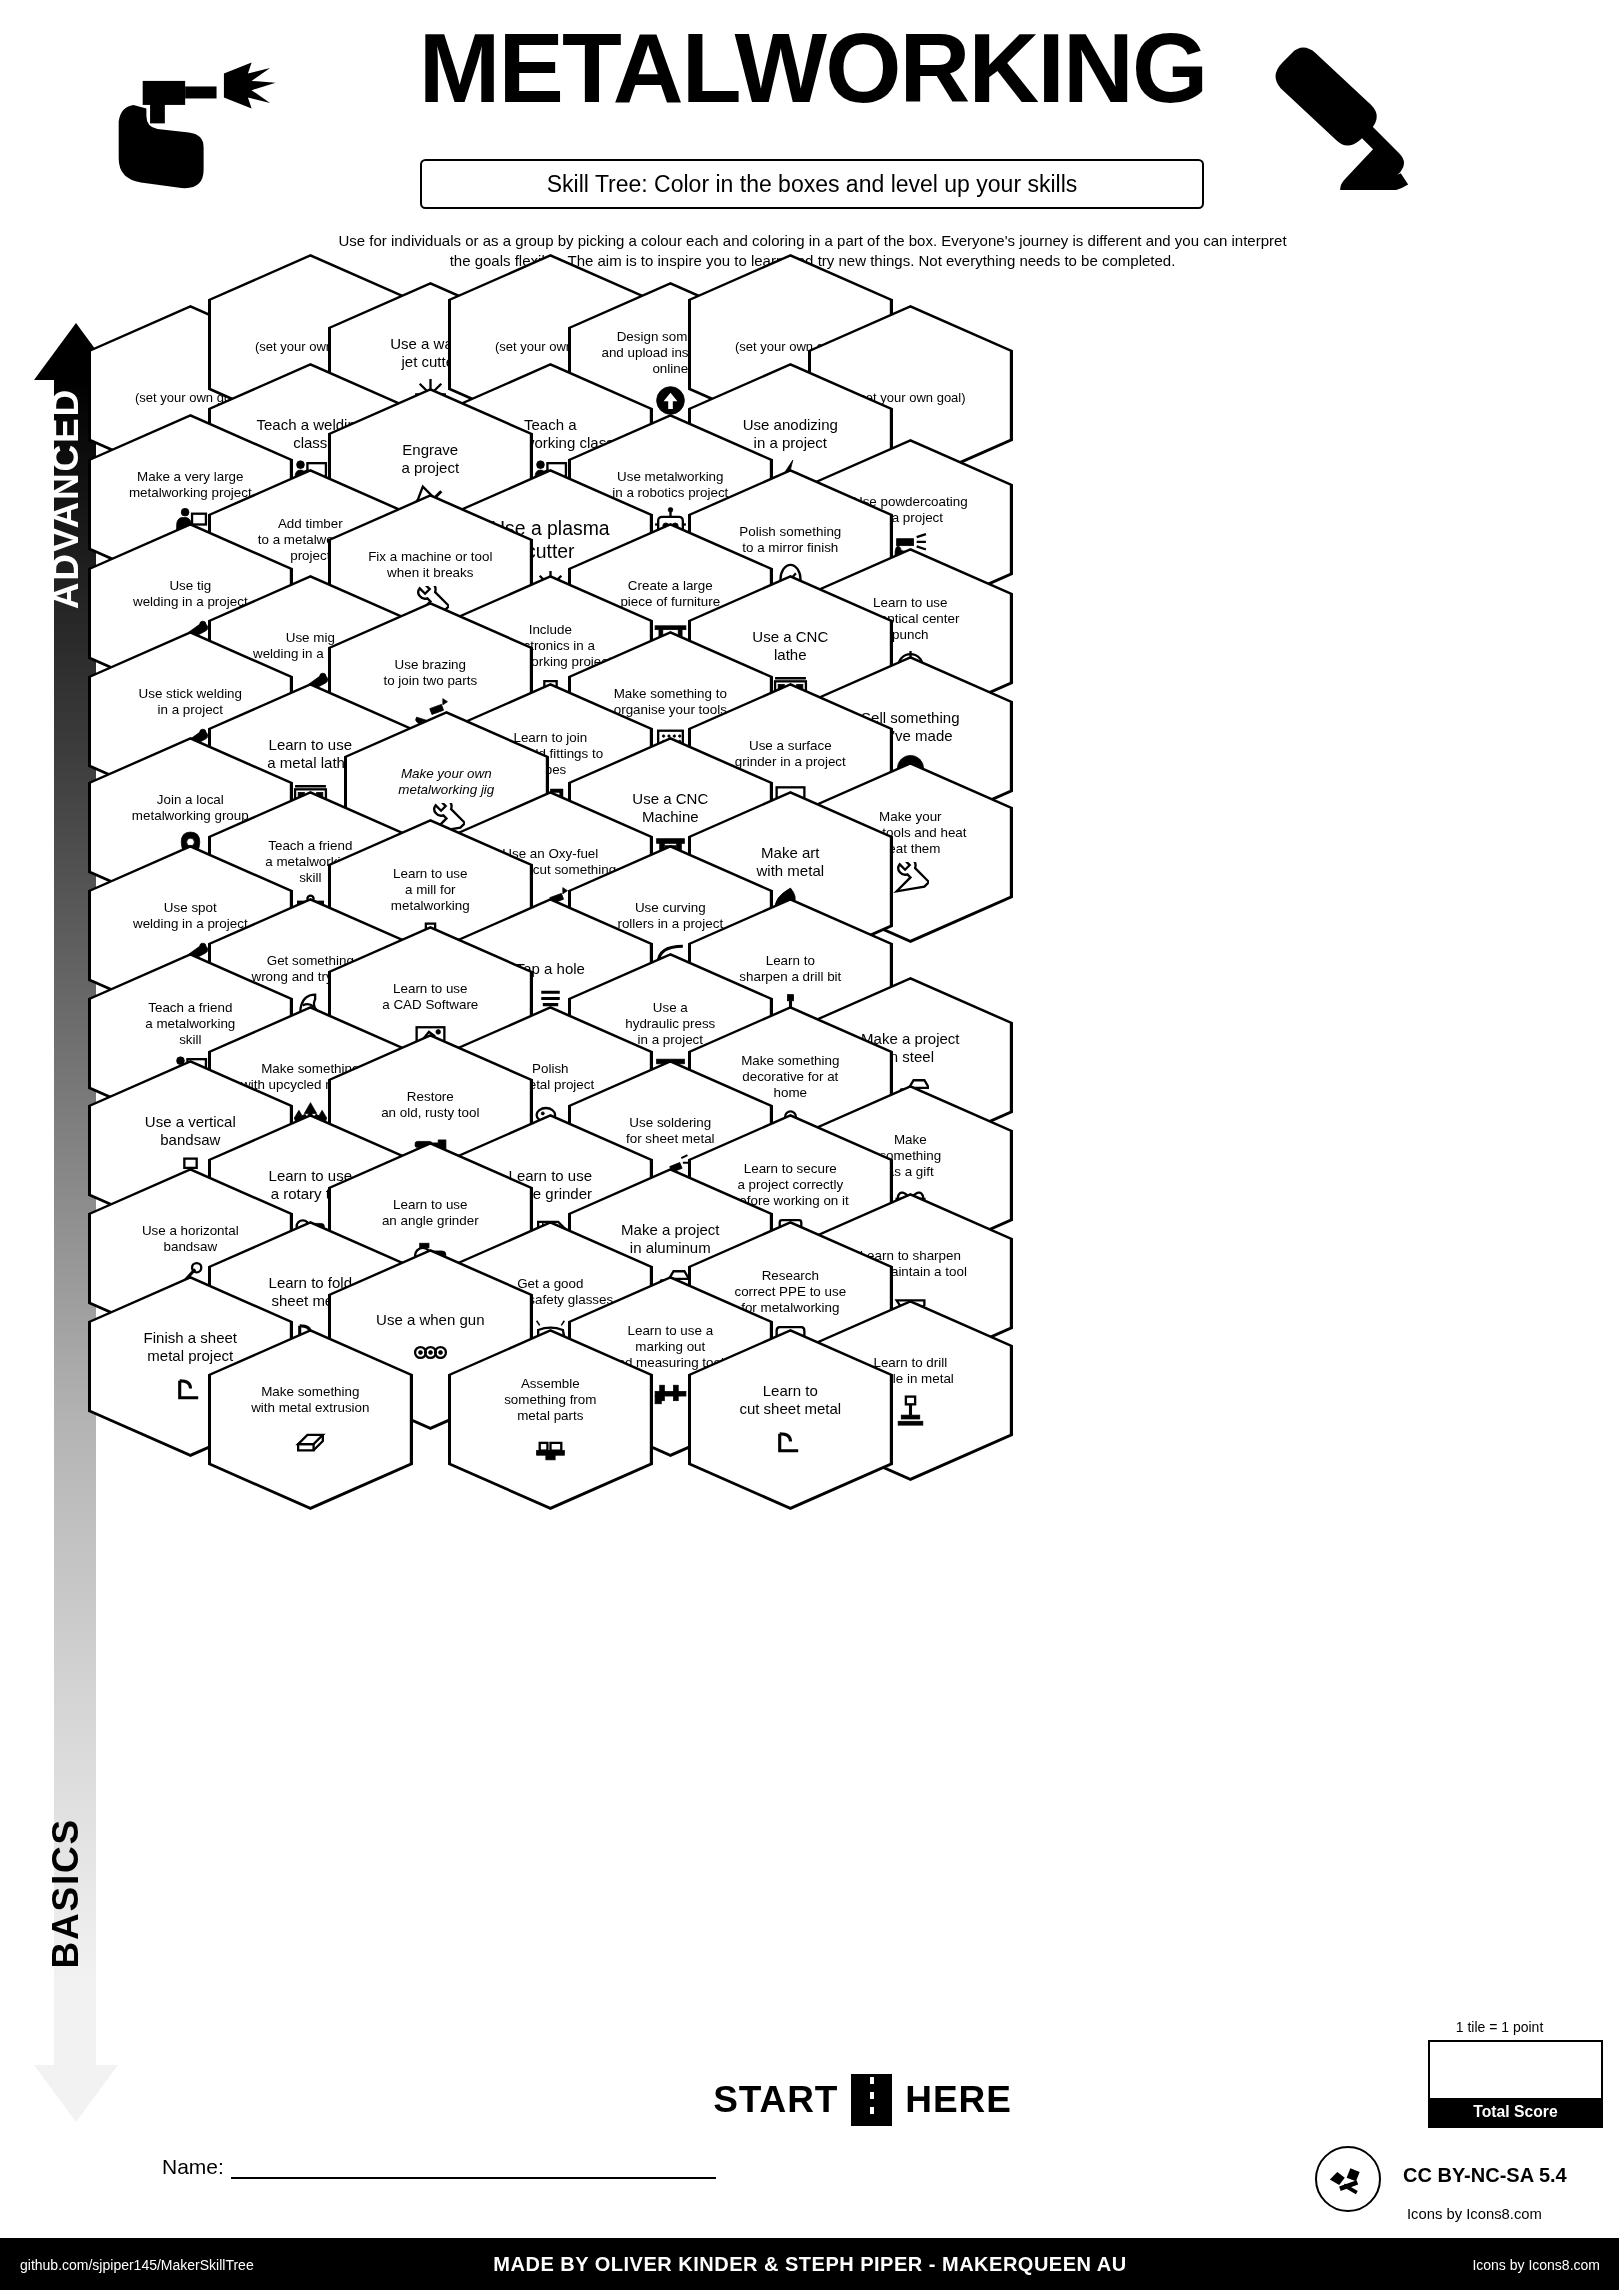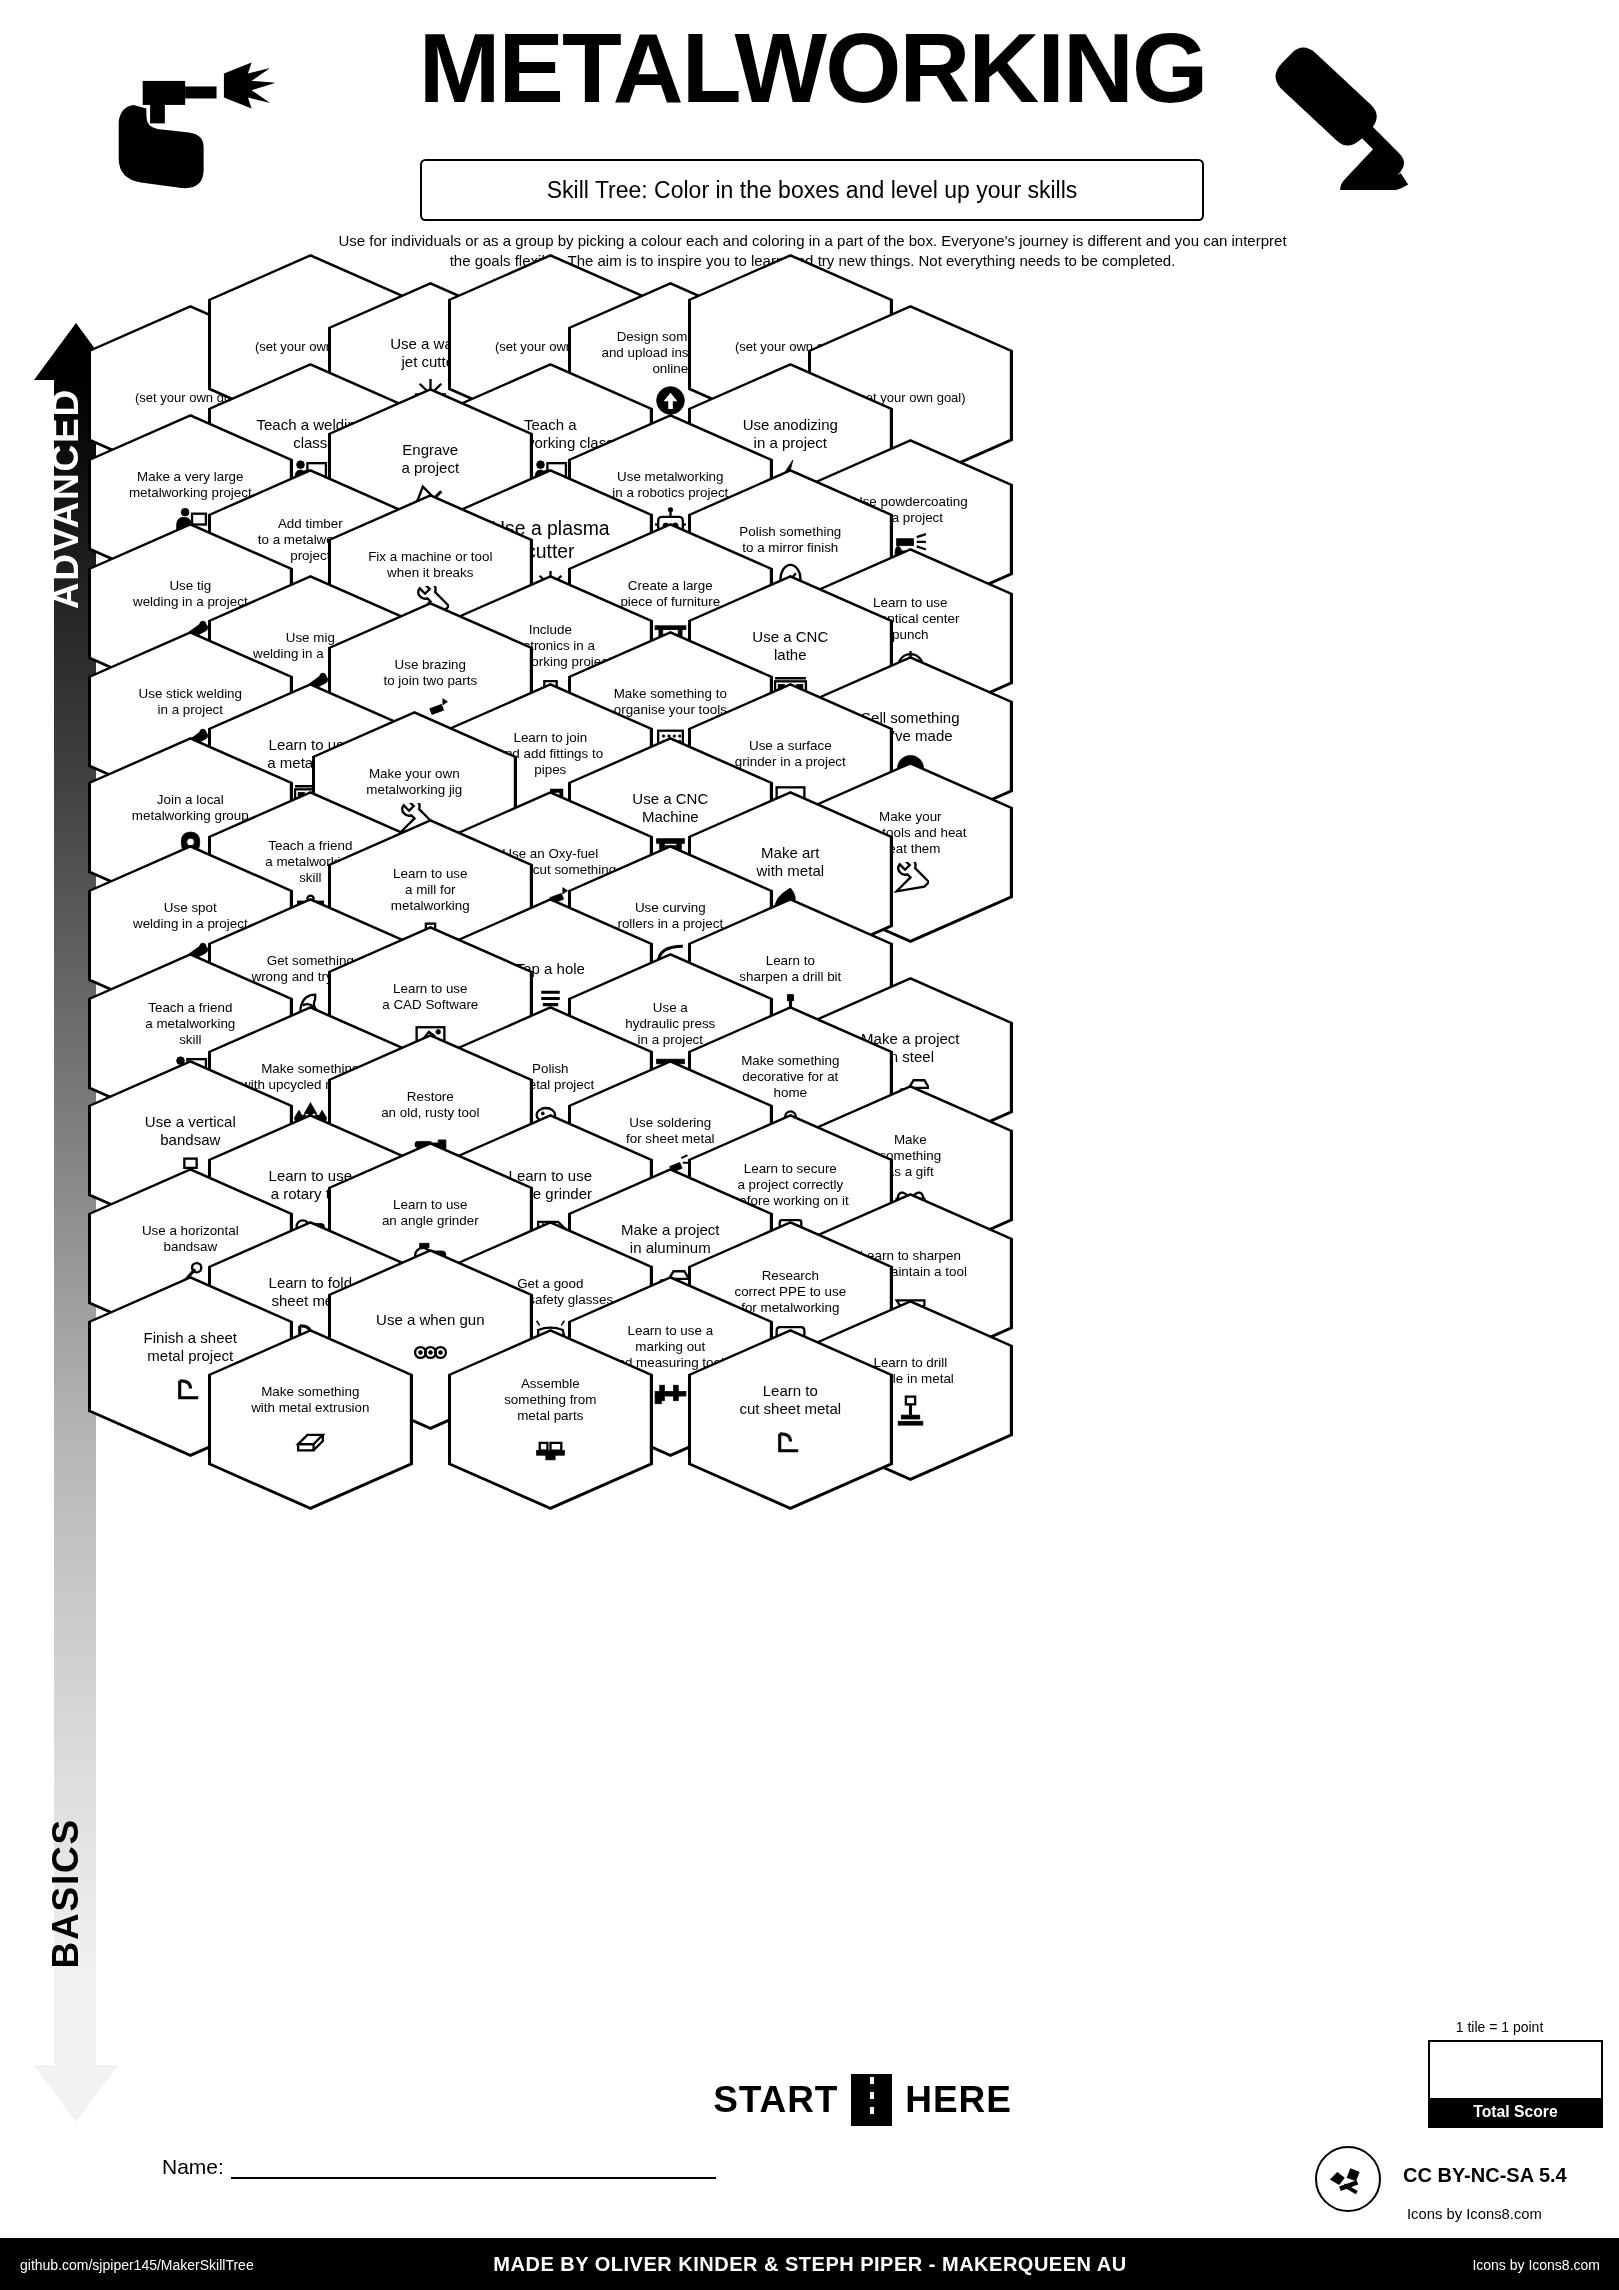--- a/index.html
+++ b/index.html
@@ -13,21 +13,21 @@
     overflow:hidden;
   }
   
   #header { position:absolute; left:0; top:0; width:1620px; height:295px; }
   #title {
     position:absolute; left:397px; top:18.5px; width:831px;
     text-align:center;
     font-size:98px; font-weight:bold; letter-spacing:-1.8px; line-height:1.0;
   }
   #subtitle-box {
-    position:absolute; left:420px; top:159px; width:784px; height:62px;
+    position:absolute; left:420px; top:159px; width:784px; height:50px;
     border:2.8px solid #000; border-radius:5.5px;
     display:flex; align-items:center; justify-content:center;
     font-size:23px;
   }
   #intro {
     position:absolute; left:328px; top:231px; width:969px;
     text-align:center; font-size:15px; line-height:1.35;
   }
   .header-icon { position:absolute; }
   
@@ -539,21 +539,21 @@
       <div class="hex-inner">
         <div class="hex-label small">Join a local<br>metalworking group</div>
         <div class="hex-icon">
           <svg width="37" height="37" viewBox="0 0 48 48" fill="#000" stroke="#000">
             <path d="M24 4 q12 0 12 13 q0 12 -12 27 q-12 -15 -12 -27 q0 -13 12 -13z"></path>
             <circle cx="24" cy="17" r="5" fill="#fff"></circle>
           </svg>
         </div>
       </div>
     </div>
-    <div class="hex" style="left: 312px; top: 406px;">
+    <div class="hex" style="left: 344px; top: 406px; font-style: italic;">
       <div class="hex-inner">
         <div class="hex-label small">Make your own<br>metalworking jig</div>
         <div class="hex-icon">
           <svg width="37" height="37" viewBox="0 0 48 48" fill="#000" stroke="#000">
             <path d="M6 38 l18 -18 -4 -4 q-6 2 -10 -3 t0 -10 l7 7 6 -6 -7 -7 q6 -4 11 0 t3 11 l18 18 -6 6z" fill="none" stroke-width="3"></path>
           </svg>
         </div>
       </div>
     </div>
     <div class="hex" style="left: 568px; top: 432px;">

